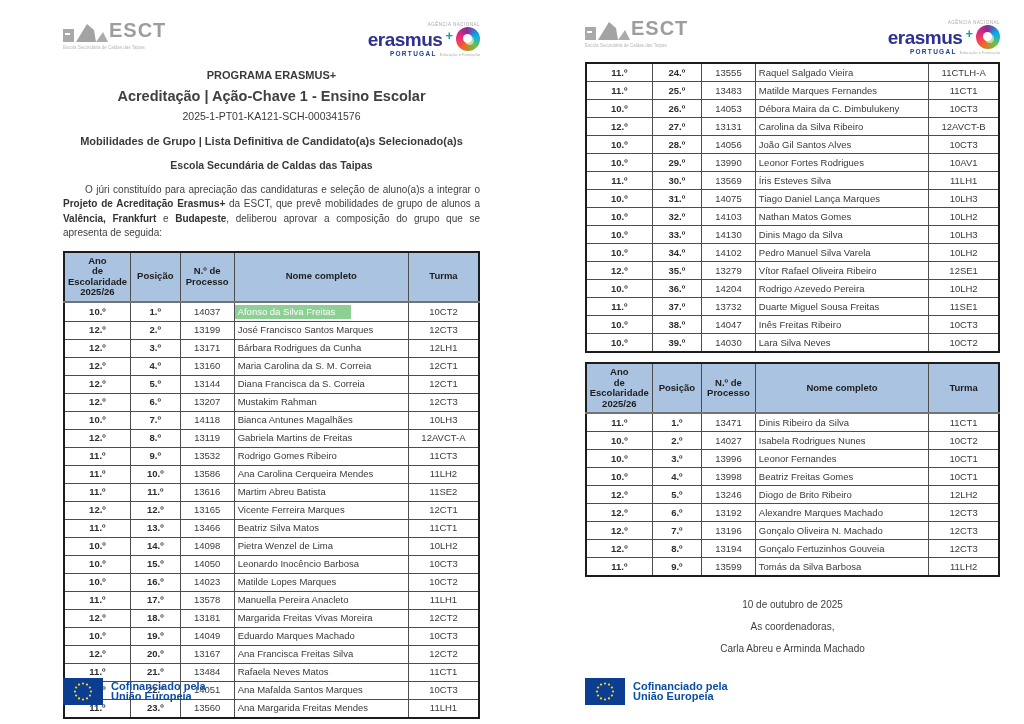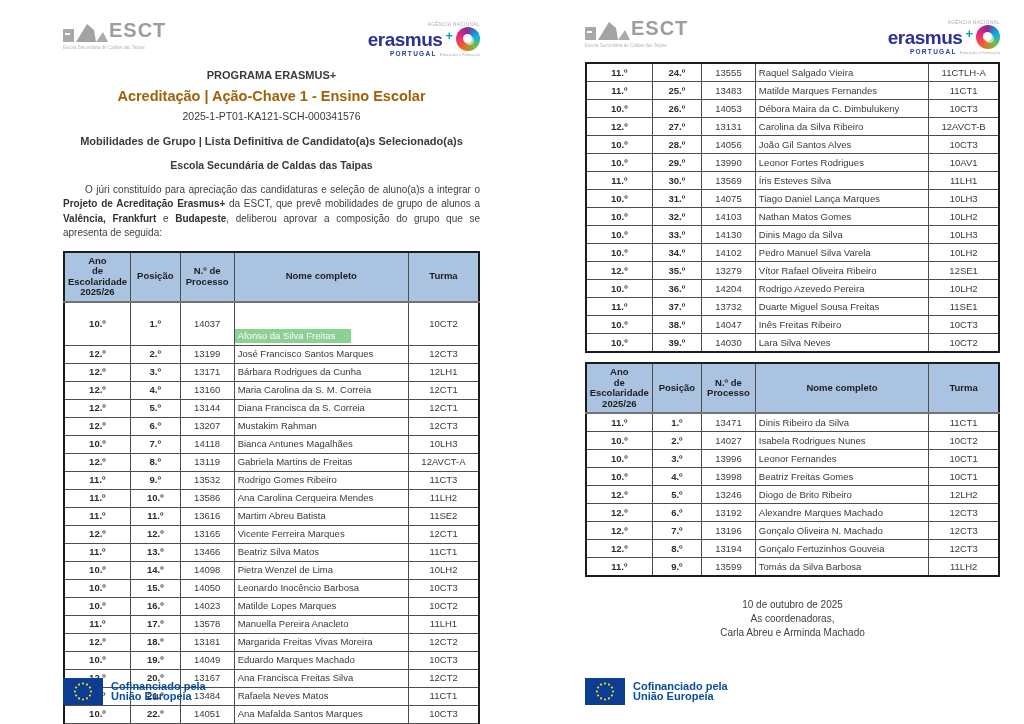--- a/index.html
+++ b/index.html
@@ -27,21 +27,21 @@
     background:conic-gradient(from 210deg,#f26522,#ee2a7b,#92278f,#00aeef,#72bf44,#f26522);
     position:relative;}
   .swirl::after{content:"";position:absolute;left:7px;top:7px;width:9px;height:9px;border-radius:50%;
     background:#ffffff;box-shadow:2px 2px 0 0 rgba(255,255,255,.55);}
   .erasmus-bottom{display:flex;align-items:baseline;gap:3px;margin-left:26px;margin-top:-1px;}
   .erasmus-country{font-size:6.5px;font-weight:bold;color:#1b3f94;letter-spacing:1.3px;}
   .erasmus-caption{font-size:4px;color:#b0b0b0;}
 
   
   .t-program{margin-top:7px;text-align:center;font-size:11px;font-weight:bold;color:#3a3a3a;}
-  .t-accred{margin-top:7px;text-align:center;font-size:14.5px;font-weight:bold;color:#a16207;}
+  .t-accred{margin-top:7px;text-align:center;font-size:14.5px;font-weight:bold;color:#404040;}
   .t-code{margin-top:6px;text-align:center;font-size:10.5px;font-weight:normal;color:#3a3a3a;}
   .t-list{margin-top:13px;text-align:center;font-size:11px;font-weight:bold;color:#3a3a3a;}
   .t-school{margin-top:12px;text-align:center;font-size:10.5px;font-weight:bold;color:#3a3a3a;}
 
   .intro-para{margin-top:12px;font-size:10px;line-height:14.4px;text-align:justify;
     text-indent:22px;color:#3f3f3f;}
   .intro-para b{color:#333;}
   .supl-para{margin-top:13px;font-size:10px;line-height:14.4px;text-align:justify;
     text-indent:22px;color:#3f3f3f;}
 
@@ -56,25 +56,25 @@
     text-align:center;vertical-align:middle;padding:3px 1px;line-height:10.5px;
     border-bottom:2px solid #737373;}
   th.c-ano,th.c-proc{white-space:pre-line;}
   td{font-size:9.5px;color:#3a3a3a;padding:2px 3px;line-height:12px;height:13px;vertical-align:middle;}
   td.c-ano,td.c-pos{font-weight:bold;text-align:center;color:#2d2d2d;}
   td.c-proc{text-align:center;}
   td.c-nome{text-align:left;}
   td.c-turma{text-align:center;}
   col.c-ano{width:16%;} col.c-pos{width:12%;} col.c-proc{width:13%;}
   col.c-nome{width:42%;} col.c-turma{width:17%;}
-  .hl{background:#8dd094;color:#fbfdfb;display:inline-block;padding:1px 16px 1px 3px;margin-left:-3px;margin-top:24px;}
+  .hl{background:#8dd094;color:#fbfdfb;display:inline-block;padding:1px 16px 1px 3px;margin-left:-3px;}
 
   
   .sig-block{margin-top:22px;text-align:center;font-size:10px;color:#3f3f3f;}
-  .sig-line{margin-top:3px;}
+  .sig-line{margin-top:11px;}
   .sig-line:first-child{margin-top:0;}
 
   
   .eu-badge{position:absolute;display:flex;align-items:center;gap:8px;}
   .eu-badge-left{left:63px;top:678px;}
   .eu-badge-right{left:585px;top:678px;}
   .eu-text{font-size:11px;font-weight:bold;color:#0b4ea2;line-height:9.5px;}
 </style>
 </head>
 <body>

